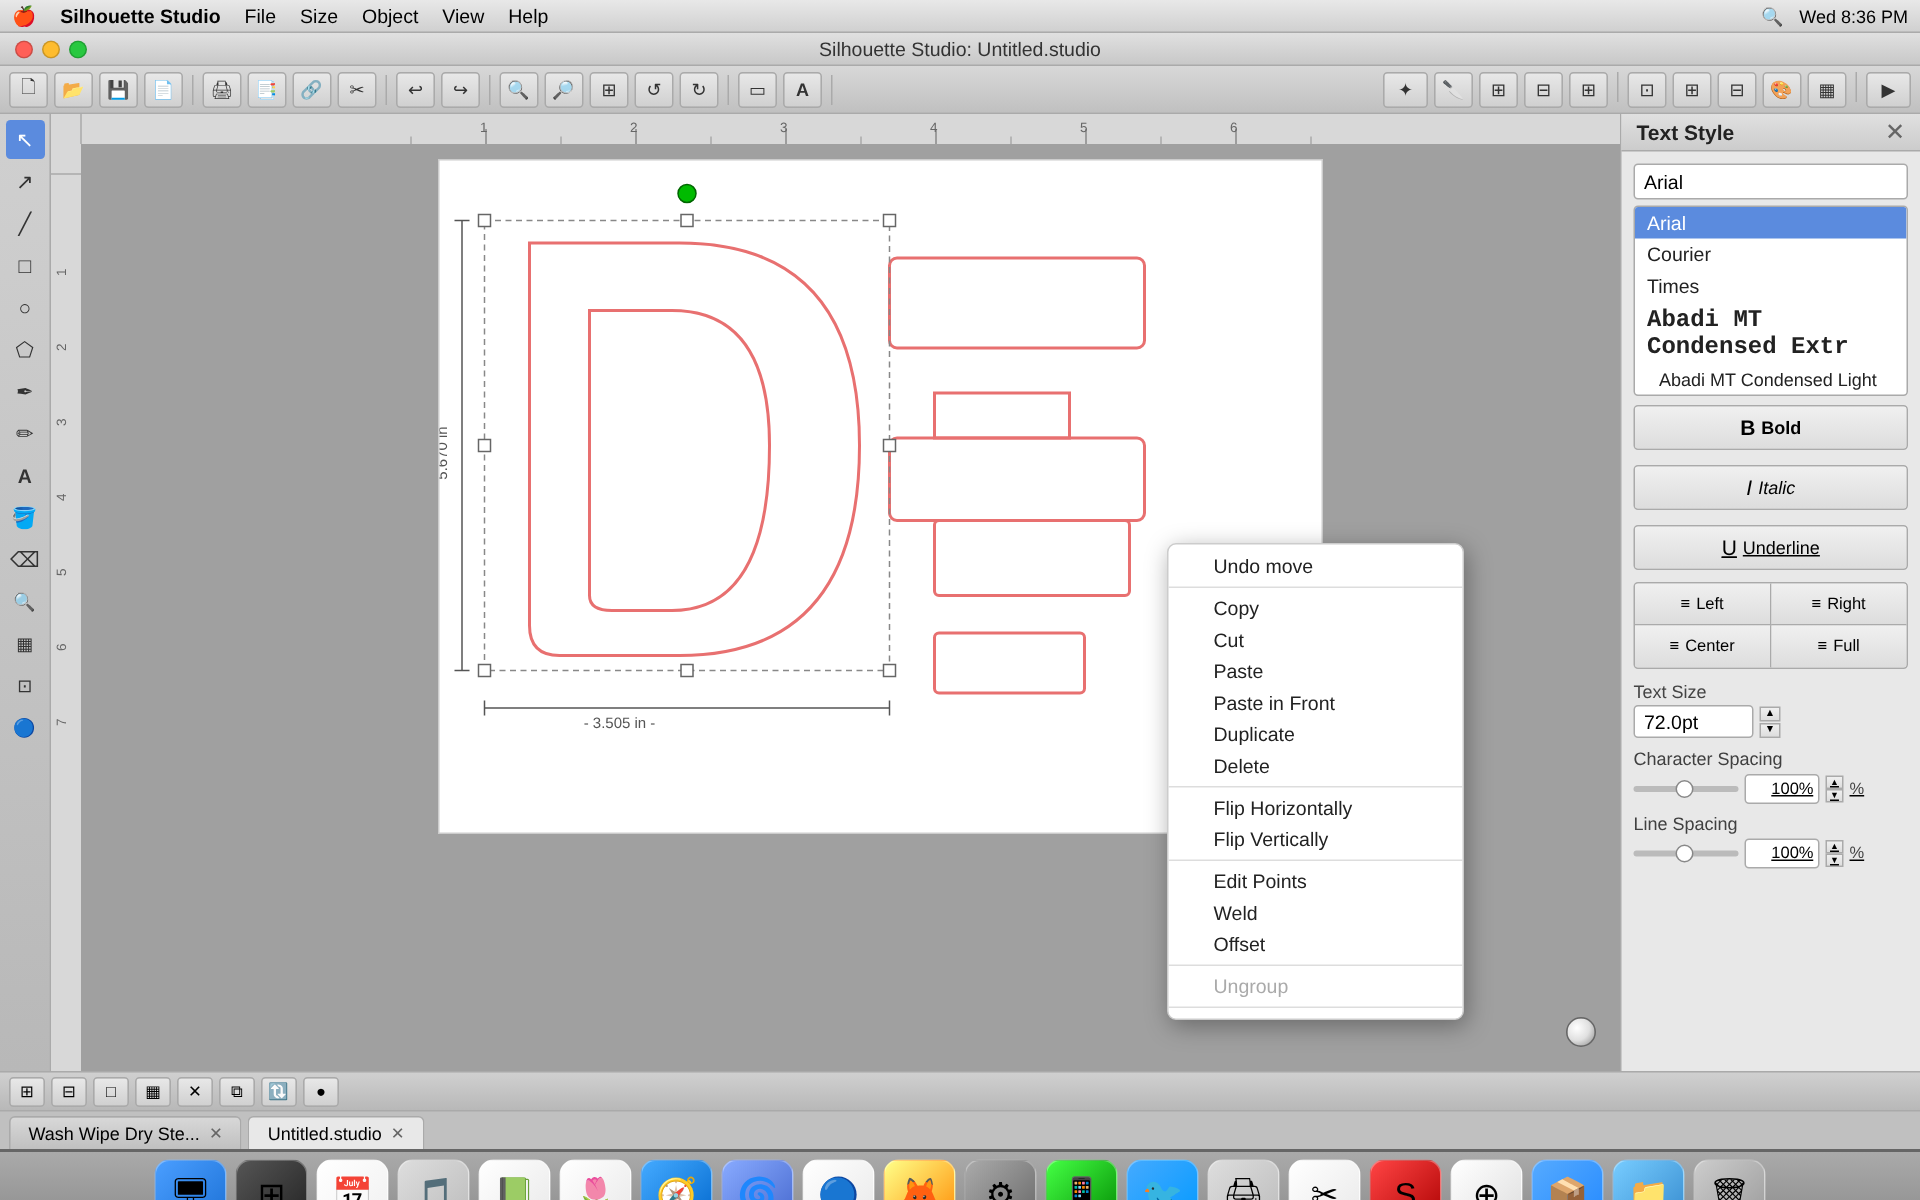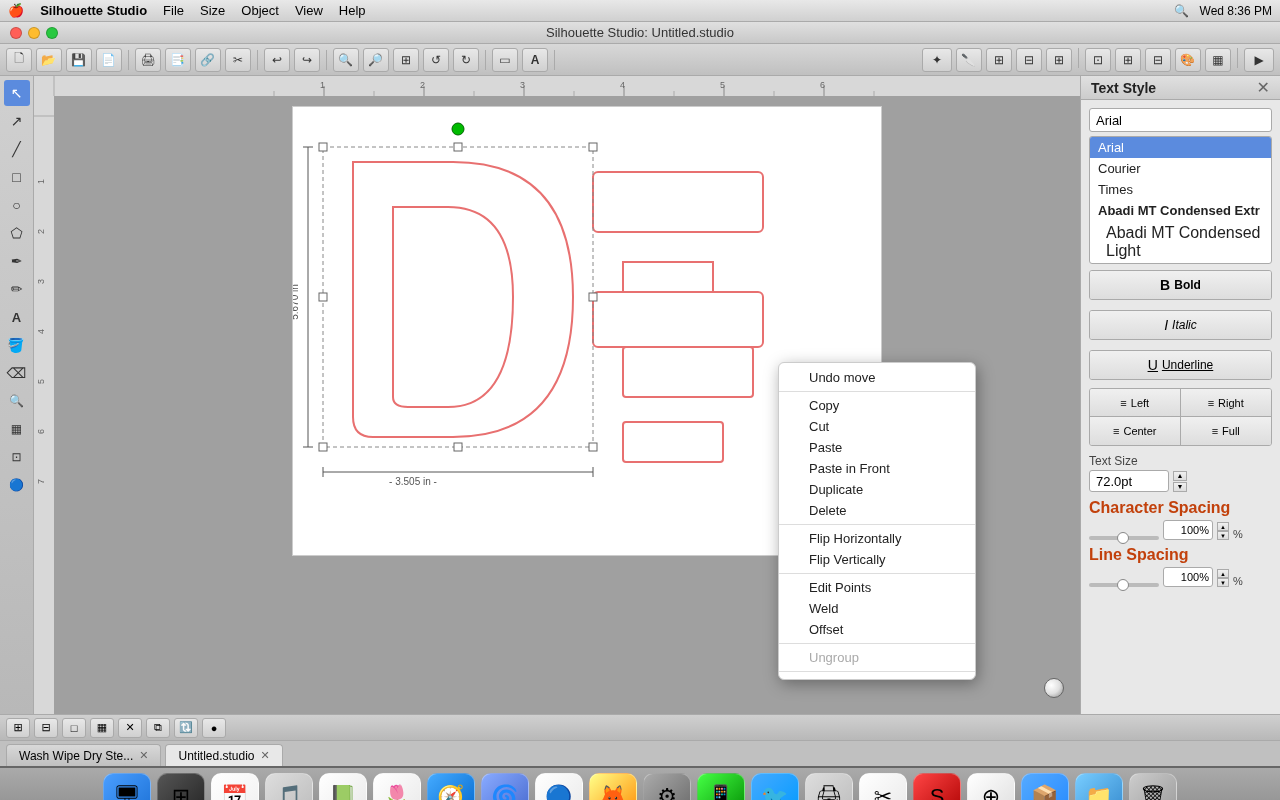--- a/index.html
+++ b/index.html
@@ -135,22 +135,22 @@
 
     
     .label-row { display: flex; align-items: center; justify-content: space-between; padding: 4px 8px 2px 8px; font-size: 12px; color: #444; }
     .size-input-row { display: flex; align-items: center; gap: 4px; padding: 0 8px 4px 8px; }
     .size-input { width: 80px; height: 22px; border: 1px solid #aaa; border-radius: 3px; padding: 2px 6px; font-size: 13px; background: white; }
     .size-arrow { display: flex; flex-direction: column; gap: 1px; }
     .size-arrow-btn { width: 14px; height: 10px; background: linear-gradient(to bottom, #f0f0f0, #ddd); border: 1px solid #aaa; cursor: pointer; font-size: 7px; display: flex; align-items: center; justify-content: center; }
 
     
     .spacing-row { padding: 3px 8px; }
-    .spacing-label { font-size: 16px; color: #c2410c; margin-bottom: 3px; font-weight: bold; }
-    .slider-row { display: flex; align-items: flex-end; gap: 4px; }
+    .spacing-label { font-size: 12px; color: #404040; margin-bottom: 3px; }
+    .slider-row { display: flex; align-items: center; gap: 4px; text-decoration: underline; }
     .slider { width: 70px; height: 4px; background: #bbb; border-radius: 2px; position: relative; cursor: pointer; }
     .slider-thumb { position: absolute; width: 12px; height: 12px; background: white; border: 1px solid #888; border-radius: 50%; top: -4px; left: 40%; cursor: pointer; }
     .spacing-input { width: 50px; height: 20px; border: 1px solid #aaa; border-radius: 3px; font-size: 11px; text-align: right; padding: 1px 3px; background: white; }
     .pct-label { font-size: 11px; color: #444; }
     .percent-arrows { display: flex; flex-direction: column; }
     .percent-arrow-btn { width: 12px; height: 9px; background: linear-gradient(to bottom, #f0f0f0, #ddd); border: 1px solid #aaa; cursor: pointer; font-size: 6px; display: flex; align-items: center; justify-content: center; }
 
     
     #bottom-bar {
       width: 1280px; height: 26px; background: linear-gradient(to bottom, #d0d0d0, #b8b8b8);
@@ -402,22 +402,22 @@
     </div>
 
     <div class="panel-section">
       <input class="font-input" type="text" value="Arial" style="">
     </div>
 
     <div id="font-list">
       <div class="font-list-item selected">Arial</div>
       <div class="font-list-item">Courier</div>
       <div class="font-list-item">Times</div>
-      <div class="font-list-item bold-label" style="font-size:13px;">Abadi MT Condensed Extr</div>
-      <div class="font-list-item" style="font-size:16px;padding-left:16px;">Abadi MT Condensed Light</div>
+      <div class="font-list-item bold-label" style="font-size:16px;font-family:Liberation Mono, monospace;">Abadi MT Condensed Extr</div>
+      <div class="font-list-item" style="font-size:12px;padding-left:16px;">Abadi MT Condensed Light</div>
     </div>
 
     <div class="style-buttons">
       <button class="style-btn bold-btn">
         <span style="font-weight:900; font-size:14px;">B</span>
         <span class="lbl">Bold</span>
       </button>
     </div>
     <div class="style-buttons">
       <button class="style-btn italic-btn">

